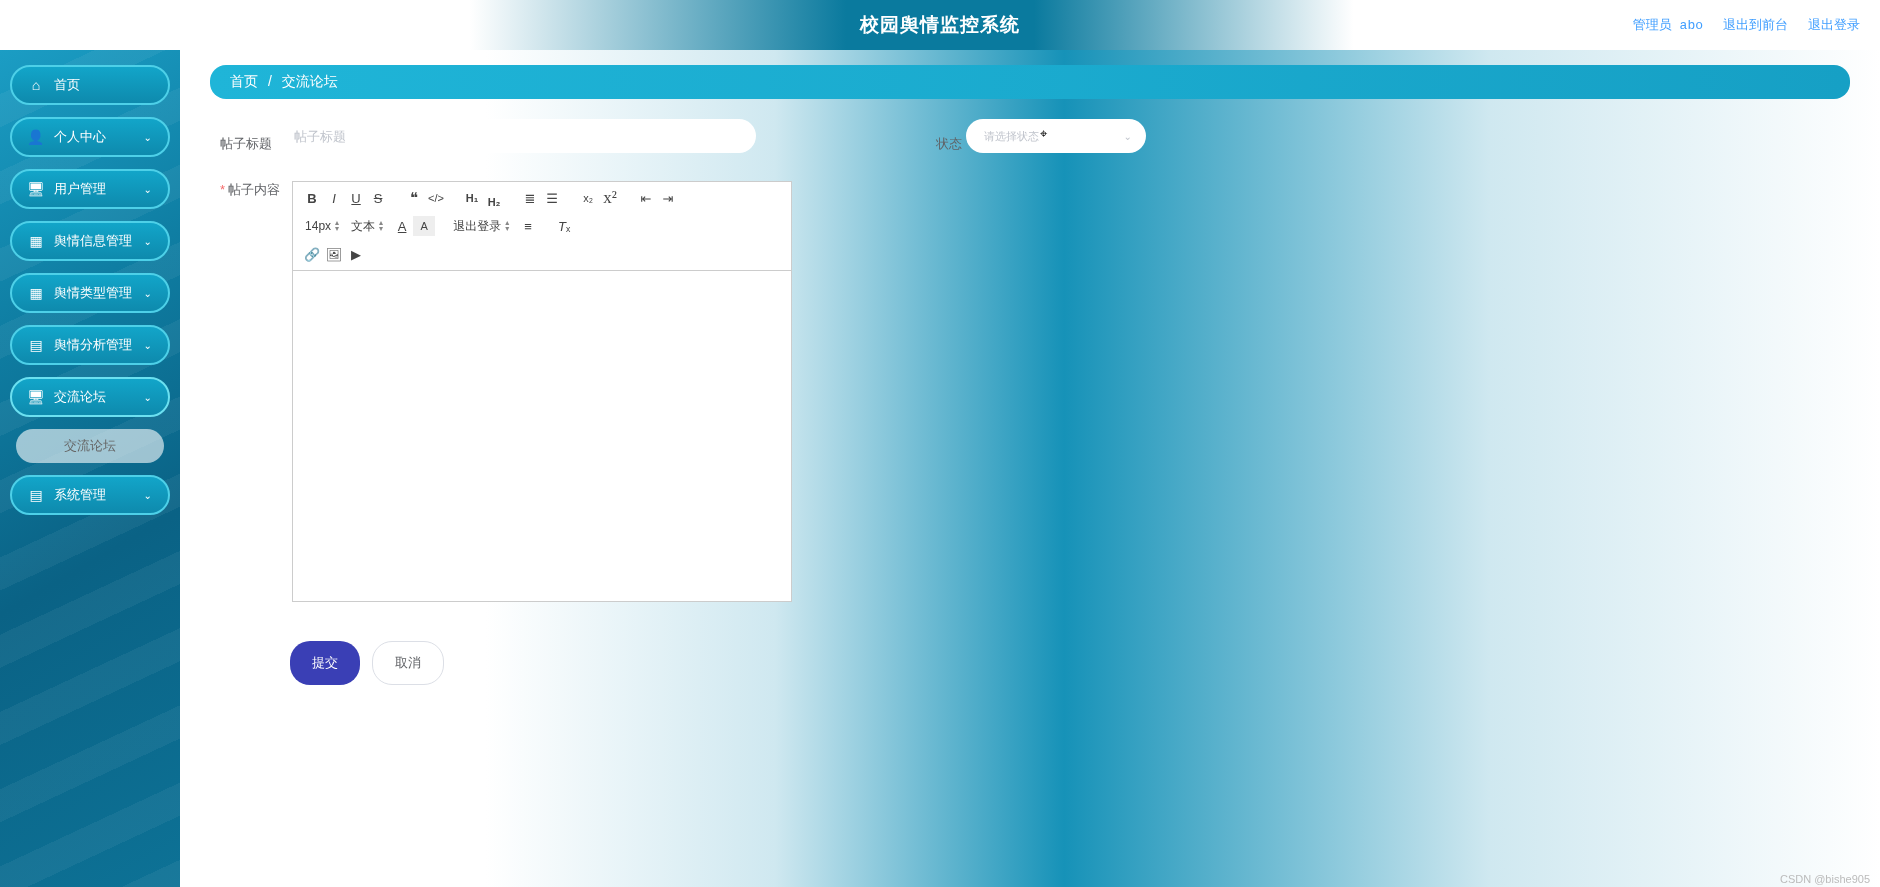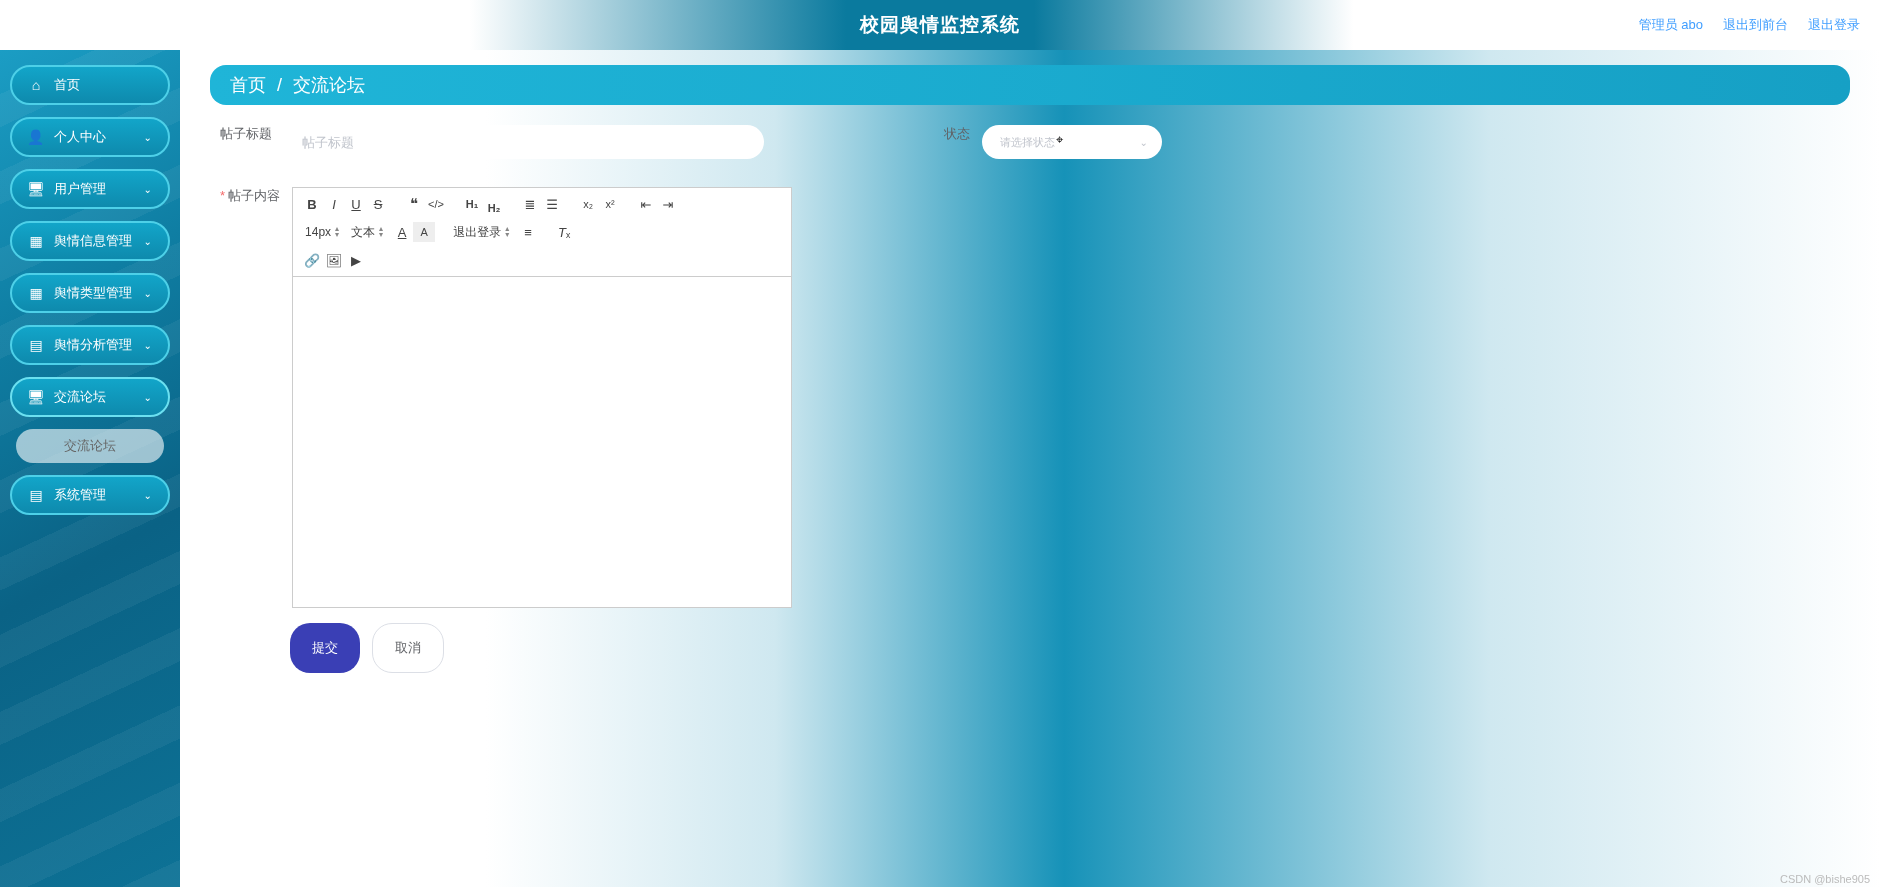--- a/index.html
+++ b/index.html
@@ -19,21 +19,21 @@
       transform: translateX(-50%);
       color: #fff; font-size: 19px; font-weight: bold;
       letter-spacing: 1px;
     }
     .header-right {
       position: absolute;
       right: 20px;
       display: flex;
       gap: 20px;
     }
-    .header-link { color: #409eff; font-size: 13px; cursor: pointer; }
+    .header-link { color: #409eff; font-size: 13px; cursor: pointer; font-family: Liberation Mono, monospace; }
     
     
     .container { display: flex; height: calc(100vh - 50px); }
     
     
     .sidebar {
       width: 180px;
       min-width: 180px;
       background: linear-gradient(150deg, #1b9dc4 0%, #0f7ea3 30%, #0a6285 60%, #0d7296 100%);
       padding: 15px 10px;
@@ -102,37 +102,37 @@
     }
     .main-inner {
       padding: 15px 30px;
     }
     
     .breadcrumb {
       background: linear-gradient(90deg, #1fb5d8 0%, #16a0c5 100%);
       border-radius: 16px;
       padding: 8px 20px;
       color: #fff;
-      font-size: 18px;
+      font-size: 14px;
       margin-bottom: 20px;
     }
     .breadcrumb-sep { margin: 0 6px; }
     
     .form-area {
       background: rgba(255,255,255,0);
       padding: 0 10px;
     }
     .form-row {
       display: flex;
       gap: 60px;
     }
     .form-field {
       display: flex;
-      align-items: flex-start;
-      gap: 12px;
+      align-items: flex-end;
+      gap: 4px;
     }
     .form-label { font-size: 13px; color: #606266; white-space: nowrap; position: relative; }
     .form-label.required::before { content: '*'; color: #f56c6c; margin-right: 3px; }
     .text-input {
       width: 480px;
       height: 34px;
       border-radius: 20px;
       border: none;
       background: #fff;
       padding: 0 18px;
@@ -221,29 +221,30 @@
       padding: 10px;
     }
     
     .footer-btns {
       margin-top: 15px;
       margin-left: 70px;
       display: flex;
       gap: 12px;
     }
     .btn {
-      height: 50px;
+      height: 44px;
       padding: 0 22px;
       border-radius: 20px;
       font-size: 13px;
       cursor: pointer;
       display: inline-flex;
       align-items: center;
       justify-content: center;
       border: none;
+      margin-top: 24px;
     }
     .btn-primary { background: #3a3fb5; color: #fff; }
     .btn-default { background: #fff; color: #606266; border: 1px solid #dcdfe6; }
     
     .watermark {
       position: absolute;
       bottom: 2px;
       right: 10px;
       font-size: 11px;
       color: #bbb;
@@ -371,21 +372,21 @@
                 <span class="tb-btn" style="font-size:11px;align-items:flex-end;">
                     <b>H₂</b>
                   </span>
               </div>
               <div class="tb-group">
                 <span class="tb-btn">≣</span>
                 <span class="tb-btn">☰</span>
               </div>
               <div class="tb-group">
                 <span class="tb-btn" style="font-size:11px;">x₂</span>
-                <span class="tb-btn" style="font-size:11px;">x²</span>
+                <span class="tb-btn" style="font-size:17px;font-family:Liberation Serif, serif;">x²</span>
               </div>
               <div class="tb-group">
                 <span class="tb-btn">⇤</span>
                 <span class="tb-btn">⇥</span>
               </div>
 
               <div style="flex-basis:100%;height:0;"></div>
 
               <span class="tb-select">
                 <span>14px</span>

